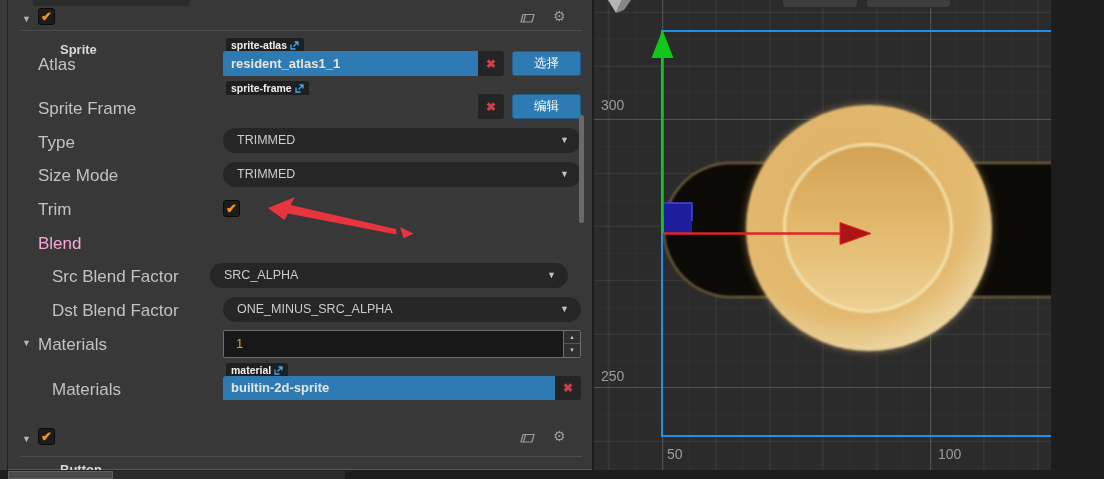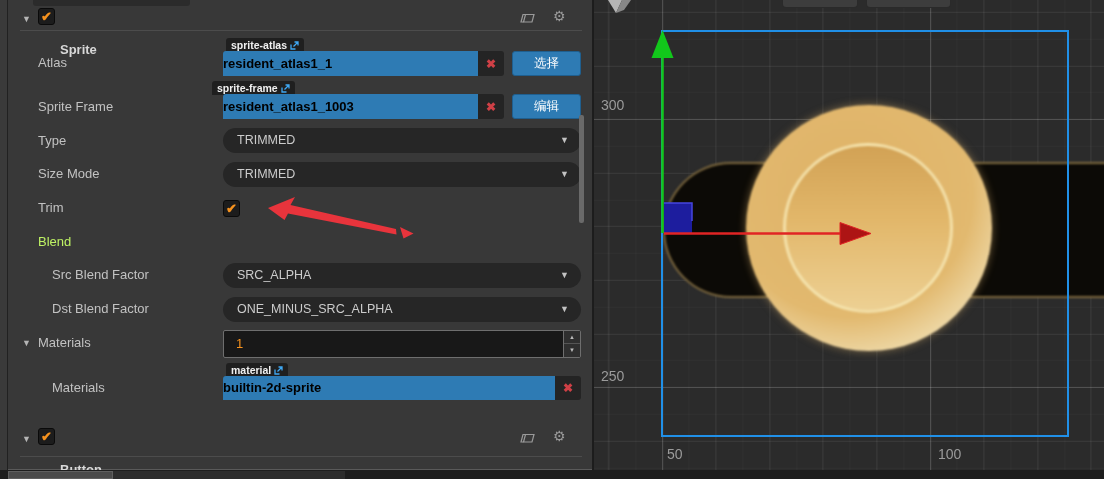--- a/index.html
+++ b/index.html
@@ -16,29 +16,29 @@
   .top-remnant { left:25px; top:0; width:157px; height:6px; background:#2b2b2b; border-radius:0 0 3px 3px; }
 
   .section-header { left:0; width:584px; height:24px; }
   .tri { color:#b5b5b5; font-size:9px; line-height:17px; }
   .cbx { width:17px; height:17px; background:#1c1c1c; border:1px solid #0a0a0a; border-radius:3px;
          display:flex; align-items:center; justify-content:center; }
   .cbx .chk { color:#f6921e; font-size:13px; font-weight:bold; line-height:1; margin-top:-1px; }
   .sec-title { color:#d8d8d8; font-size:13px; font-weight:bold;margin-top:32px; }
   .hdr-sep { height:1px; background:#4c4c4c; }
 
-  .row-label { color:#c2c2c2; font-size:13px; white-space:nowrap; }
-  .row-label.link { color:#bef264; }
+  .row-label { color:#c2c2c2; font-size:17px; white-space:nowrap; }
+  .row-label.link { color:#f9a8d4; }
 
   .chip { height:14px; background:#1f1f1f; border-radius:3px 3px 0 0; display:inline-flex;
           align-items:center; padding:0 5px; gap:3px; }
   .chip span { color:#f0f0f0; font-size:10.5px; font-weight:bold; }
 
-  .asset-field { height:25px; background:#2e7bb4; border-radius:3px 0 0 0; color:#000000;
-                 font-size:13px; font-weight:bold; line-height:25px; overflow:hidden; }
+  .asset-field { height:25px; background:#2e7bb4; border-radius:3px 0 0 0; color:#e5e5e5;
+                 font-size:13px; font-weight:bold; line-height:25px; padding-left:8px; overflow:hidden; }
   .x-btn { width:26px; height:25px; background:#242424; border-radius:0 3px 3px 0;
            display:flex; align-items:center; justify-content:center; cursor:pointer; }
   .x-btn span { color:#cf4046; font-size:12px; font-weight:bold; }
   .action-btn { width:69px; height:25px; background:#2e7bb4; border:1px solid #1f5f8f; border-radius:3px;
                 color:#fff; font-size:12.5px; text-align:center; line-height:23px; cursor:pointer; }
 
   .dropdown { width:358px; height:25px; background:#262626; border-radius:12.5px; color:#cccccc;
               font-size:12.5px; line-height:25px; padding:0 30px 0 14px; position:absolute; cursor:pointer; }
   .dropdown .dd-arrow { position:absolute; right:12px; top:0; font-size:9px; color:#c2c2c2; line-height:25px; }
 
@@ -49,21 +49,21 @@
   .step.up { border-bottom:1px solid #555; }
 
   .v-scroll { left:571px; top:115px; width:5px; height:108px; background:#6a6a6a; border-radius:2px; }
 
   
   #bottom-strip { left:0; top:470px; width:1104px; height:9px; background:#1d1d1d; }
   #h-track { position:absolute; left:8px; top:1px; width:337px; height:8px; background:#2c2c2c; }
   #h-thumb { position:absolute; left:0; top:0; width:105px; height:8px; background:#4a4a4a; border:1px solid #5f5f5f; }
 
   
-  #scene { left:593px; top:0; width:511px; height:470px; background:#2b2b2b; overflow:hidden;
+  #scene { left:593px; top:0; width:458px; height:470px; background:#2b2b2b; overflow:hidden;
     border-left:1px solid #1c1c1c;
     background-image:
       repeating-linear-gradient(to right, rgba(255,255,255,.055) 0 1px, transparent 1px 53.6px),
       repeating-linear-gradient(to bottom, rgba(255,255,255,.055) 0 1px, transparent 1px 53.6px),
       repeating-linear-gradient(to right, rgba(255,255,255,.022) 0 1px, transparent 1px 26.8px),
       repeating-linear-gradient(to bottom, rgba(255,255,255,.022) 0 1px, transparent 1px 26.8px);
     background-position: 14.4px 11.8px, 14.4px 11.8px, 14.4px 11.8px, 14.4px 11.8px; }
   .grid-major-v { top:0; width:1px; height:470px; background:rgba(255,255,255,.13); }
   .grid-major-h { left:0; width:511px; height:1px; background:rgba(255,255,255,.13); }
   .ruler-label { color:#9b9b9b; font-size:14px; }
@@ -120,28 +120,27 @@
           <path d="M3.5 5.5 L8 1 M4.5 1 H8 V4.5" fill="none" stroke="#3fa9f5" stroke-width="1.3"></path>
         </svg>
     </span>
     <div class="asset-field abs" style="left:215px; top:51px; width:255px;">resident_atlas1_1</div>
     <div class="x-btn abs" style="left:470px; top:51px;">
         <span>✖</span>
       </div>
     <div class="action-btn abs" style="left:504px; top:51px;">选择</div>
 
     <span class="row-label abs" style="left:30px; top:99px;">Sprite Frame</span>
-    <span class="chip abs" style="left:204px; top:81px;">
+    <span class="chip abs" style="left:218px; top:81px;">
       <span>sprite-frame</span>
       <svg width="9" height="9">
           <path d="M1 3.5 V8 H5.5" fill="none" stroke="#3fa9f5" stroke-width="1.3"></path>
           <path d="M3.5 5.5 L8 1 M4.5 1 H8 V4.5" fill="none" stroke="#3fa9f5" stroke-width="1.3"></path>
         </svg>
     </span>
-    <div class="asset-field abs" style="left:215px; top:94px; width:255px;">resident_atlas1_1003</div>
     <div class="x-btn abs" style="left:470px; top:94px;">
         <span>✖</span>
       </div>
     <div class="action-btn abs" style="left:504px; top:94px;">编辑</div>
 
     <span class="row-label abs" style="left:30px; top:133px;">Type</span>
     <div class="dropdown" style="left:215px; top:128px;">
       <span>TRIMMED</span>
       <span class="dd-arrow">▼</span>
     </div>
@@ -153,21 +152,21 @@
     </div>
 
     <span class="row-label abs" style="left:30px; top:200px;">Trim</span>
     <span class="cbx abs" style="left:215px; top:200px;">
         <span class="chk">✔</span>
       </span>
 
     <span class="row-label link abs" style="left:30px; top:234px;">Blend</span>
 
     <span class="row-label abs" style="left:44px; top:267px;">Src Blend Factor</span>
-    <div class="dropdown" style="left:215px; top:263px;">
+    <div class="dropdown" style="left:202px; top:263px;">
       <span>SRC_ALPHA</span>
       <span class="dd-arrow">▼</span>
     </div>
 
     <span class="row-label abs" style="left:44px; top:301px;">Dst Blend Factor</span>
     <div class="dropdown" style="left:215px; top:297px;">
       <span>ONE_MINUS_SRC_ALPHA</span>
       <span class="dd-arrow">▼</span>
     </div>
 

